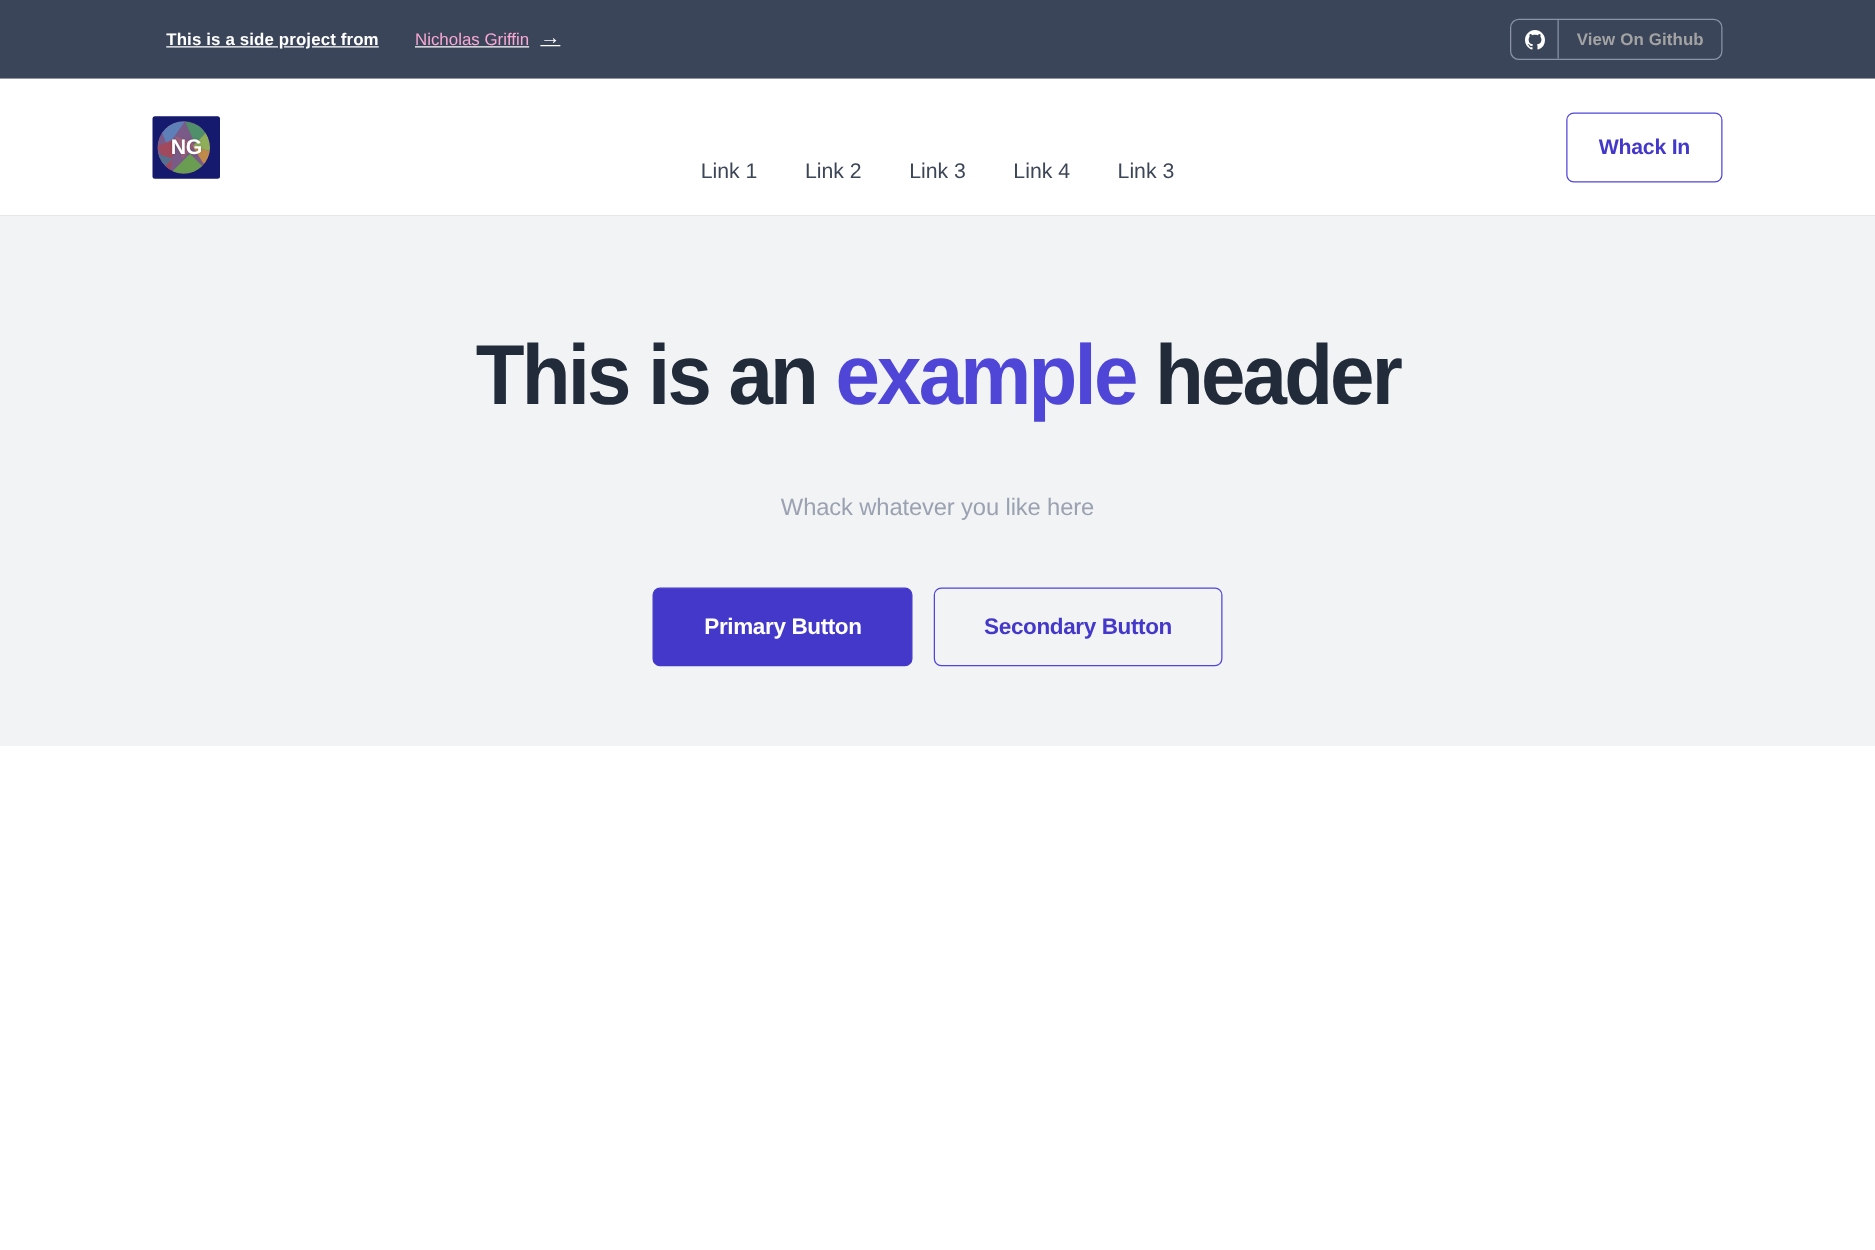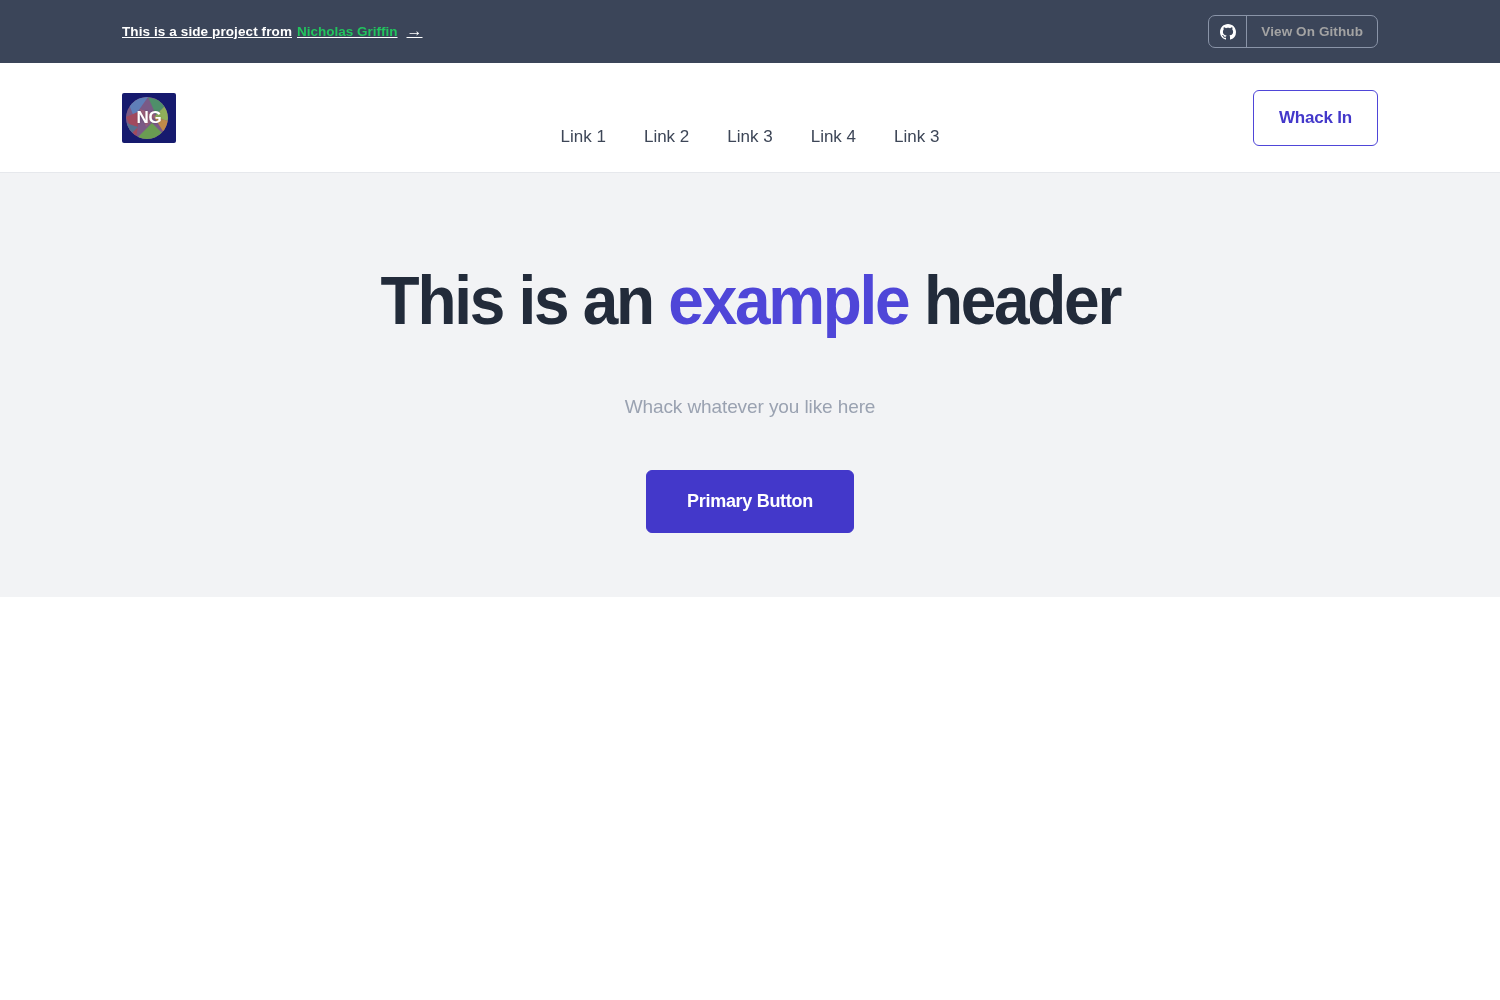--- a/index.html
+++ b/index.html
@@ -28,24 +28,26 @@
     color: #ffffff;
     display: flex;
     align-items: center;
     gap: 5px;
     white-space: nowrap;
   }
   .topbar-message .msg-strong {
     font-weight: bold;
     color: #ffffff;
     letter-spacing: 0.1px;
+    margin-left: 11px;
   }
   .topbar-message .msg-name {
-    font-weight: bold;
-    color: #22c55e;
+    font-weight: normal;
+    color: #f9a8d4;
+    margin-left: 24px;
   }
   .topbar-message .msg-arrow {
     color: #ffffff;
     font-size: 16px;
     line-height: 1;
     margin-left: 4px;
     display: inline-block;
     transform: translateY(-1px);
   }
 
@@ -291,16 +293,17 @@
 </div>
 
 <div class="hero">
 
   <h1 class="hero-title"><span>This is an </span><span class="accent">example</span><span> header</span></h1>
 
   <p class="hero-subtitle">Whack whatever you like here</p>
 
   <div class="hero-actions">
     <button class="btn btn-primary">Primary Button</button>
+    <button class="btn btn-secondary">Secondary Button</button>
   </div>
 </div>
 
 <div class="page-body"></div>
 
 </body></html>

